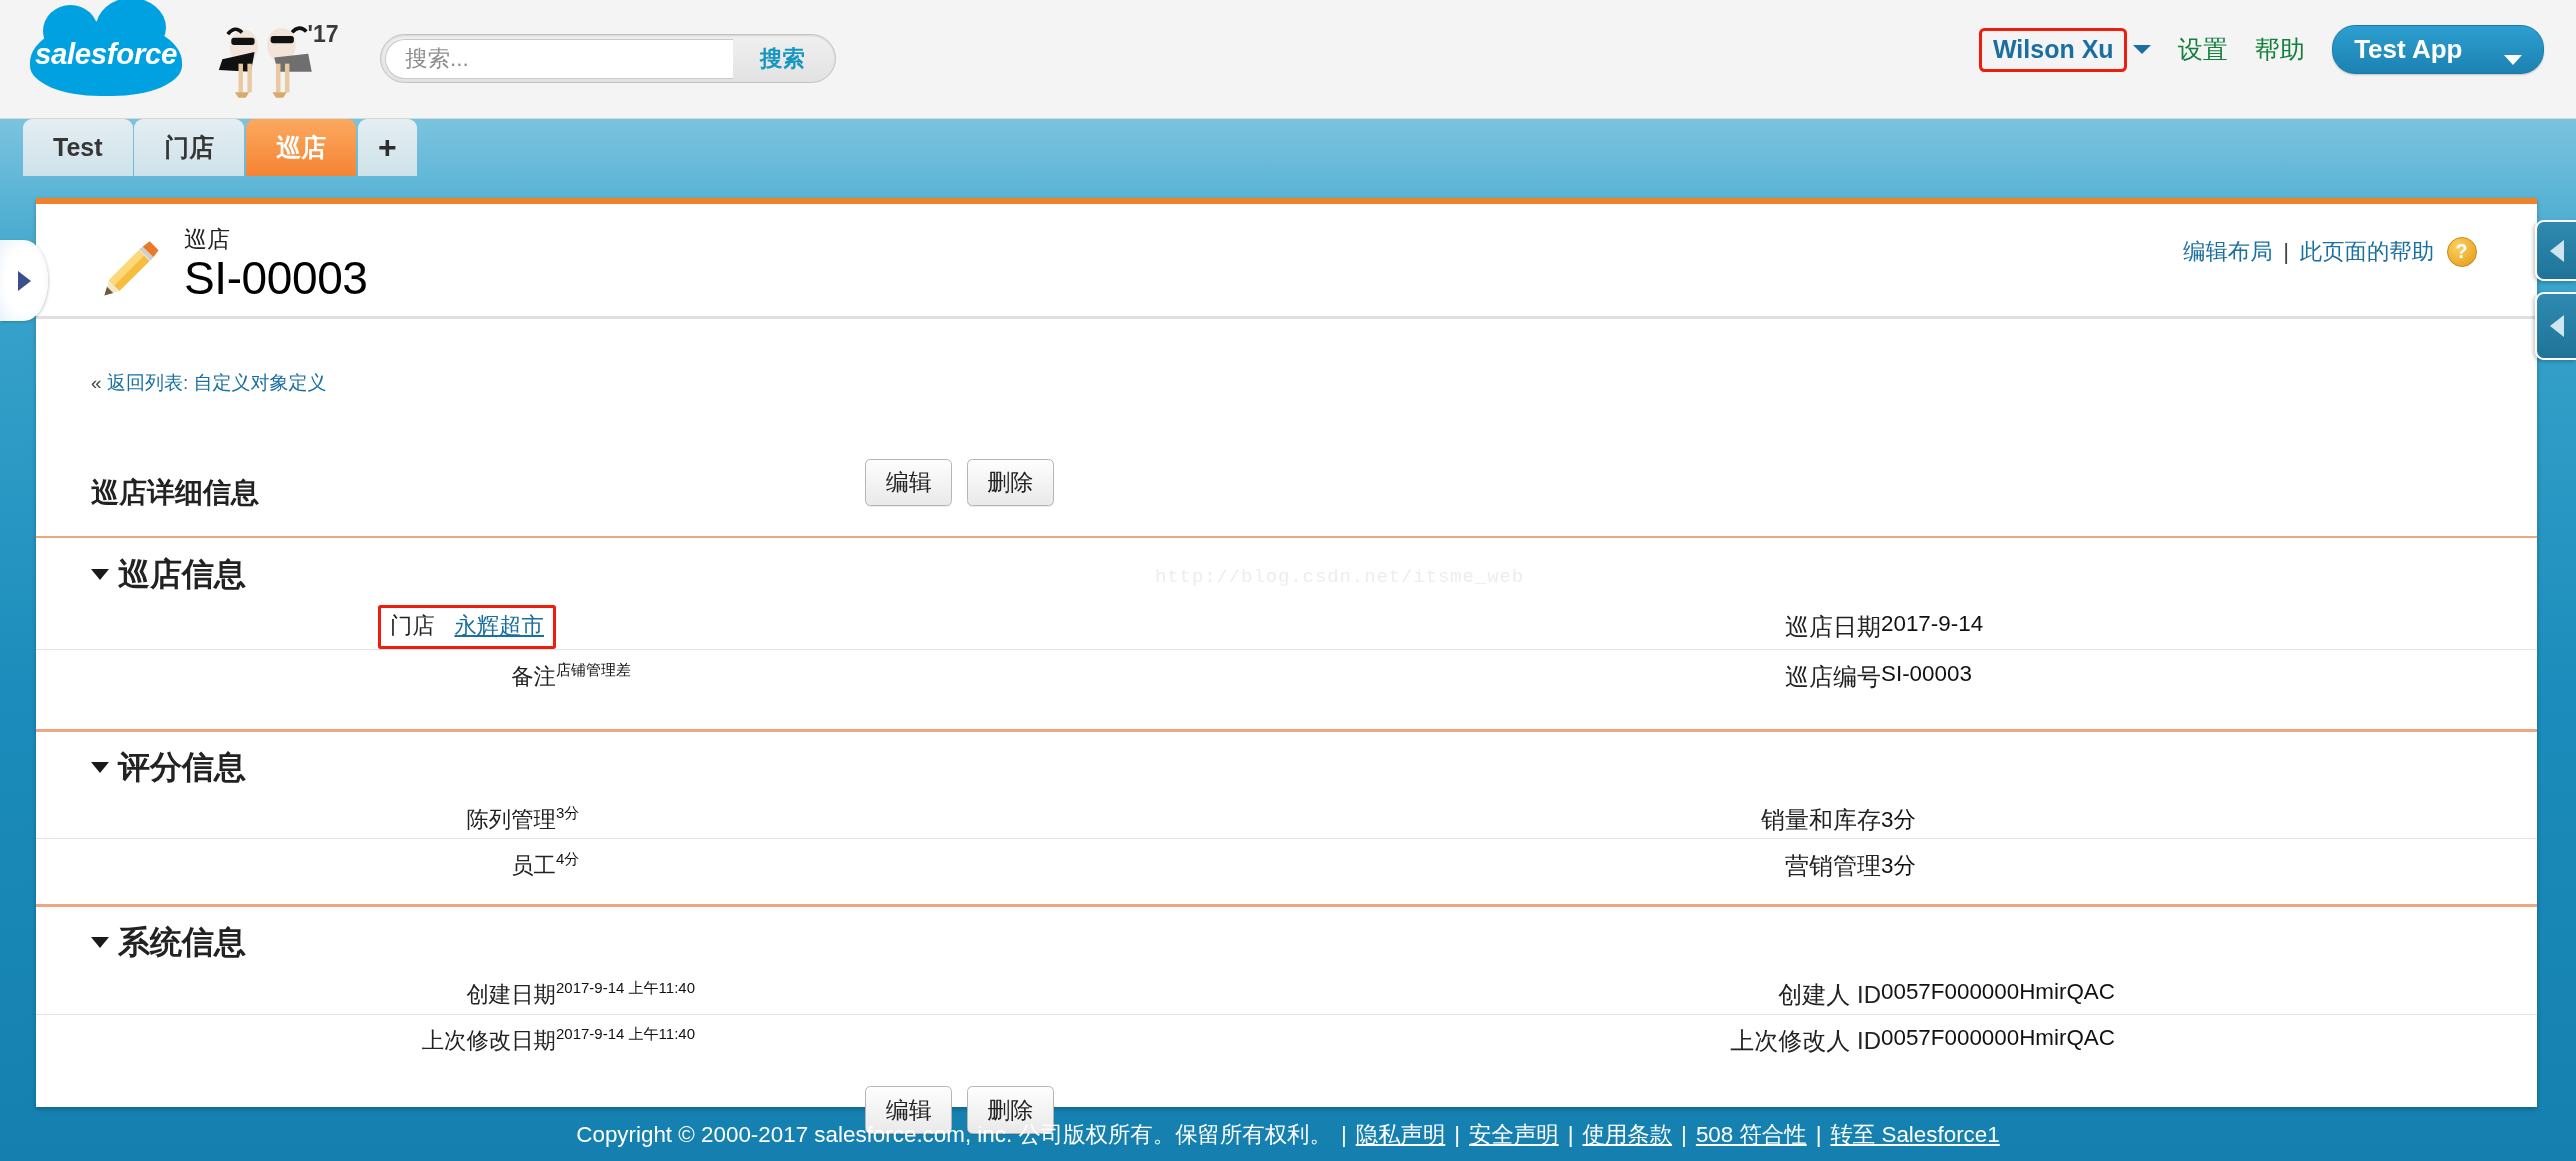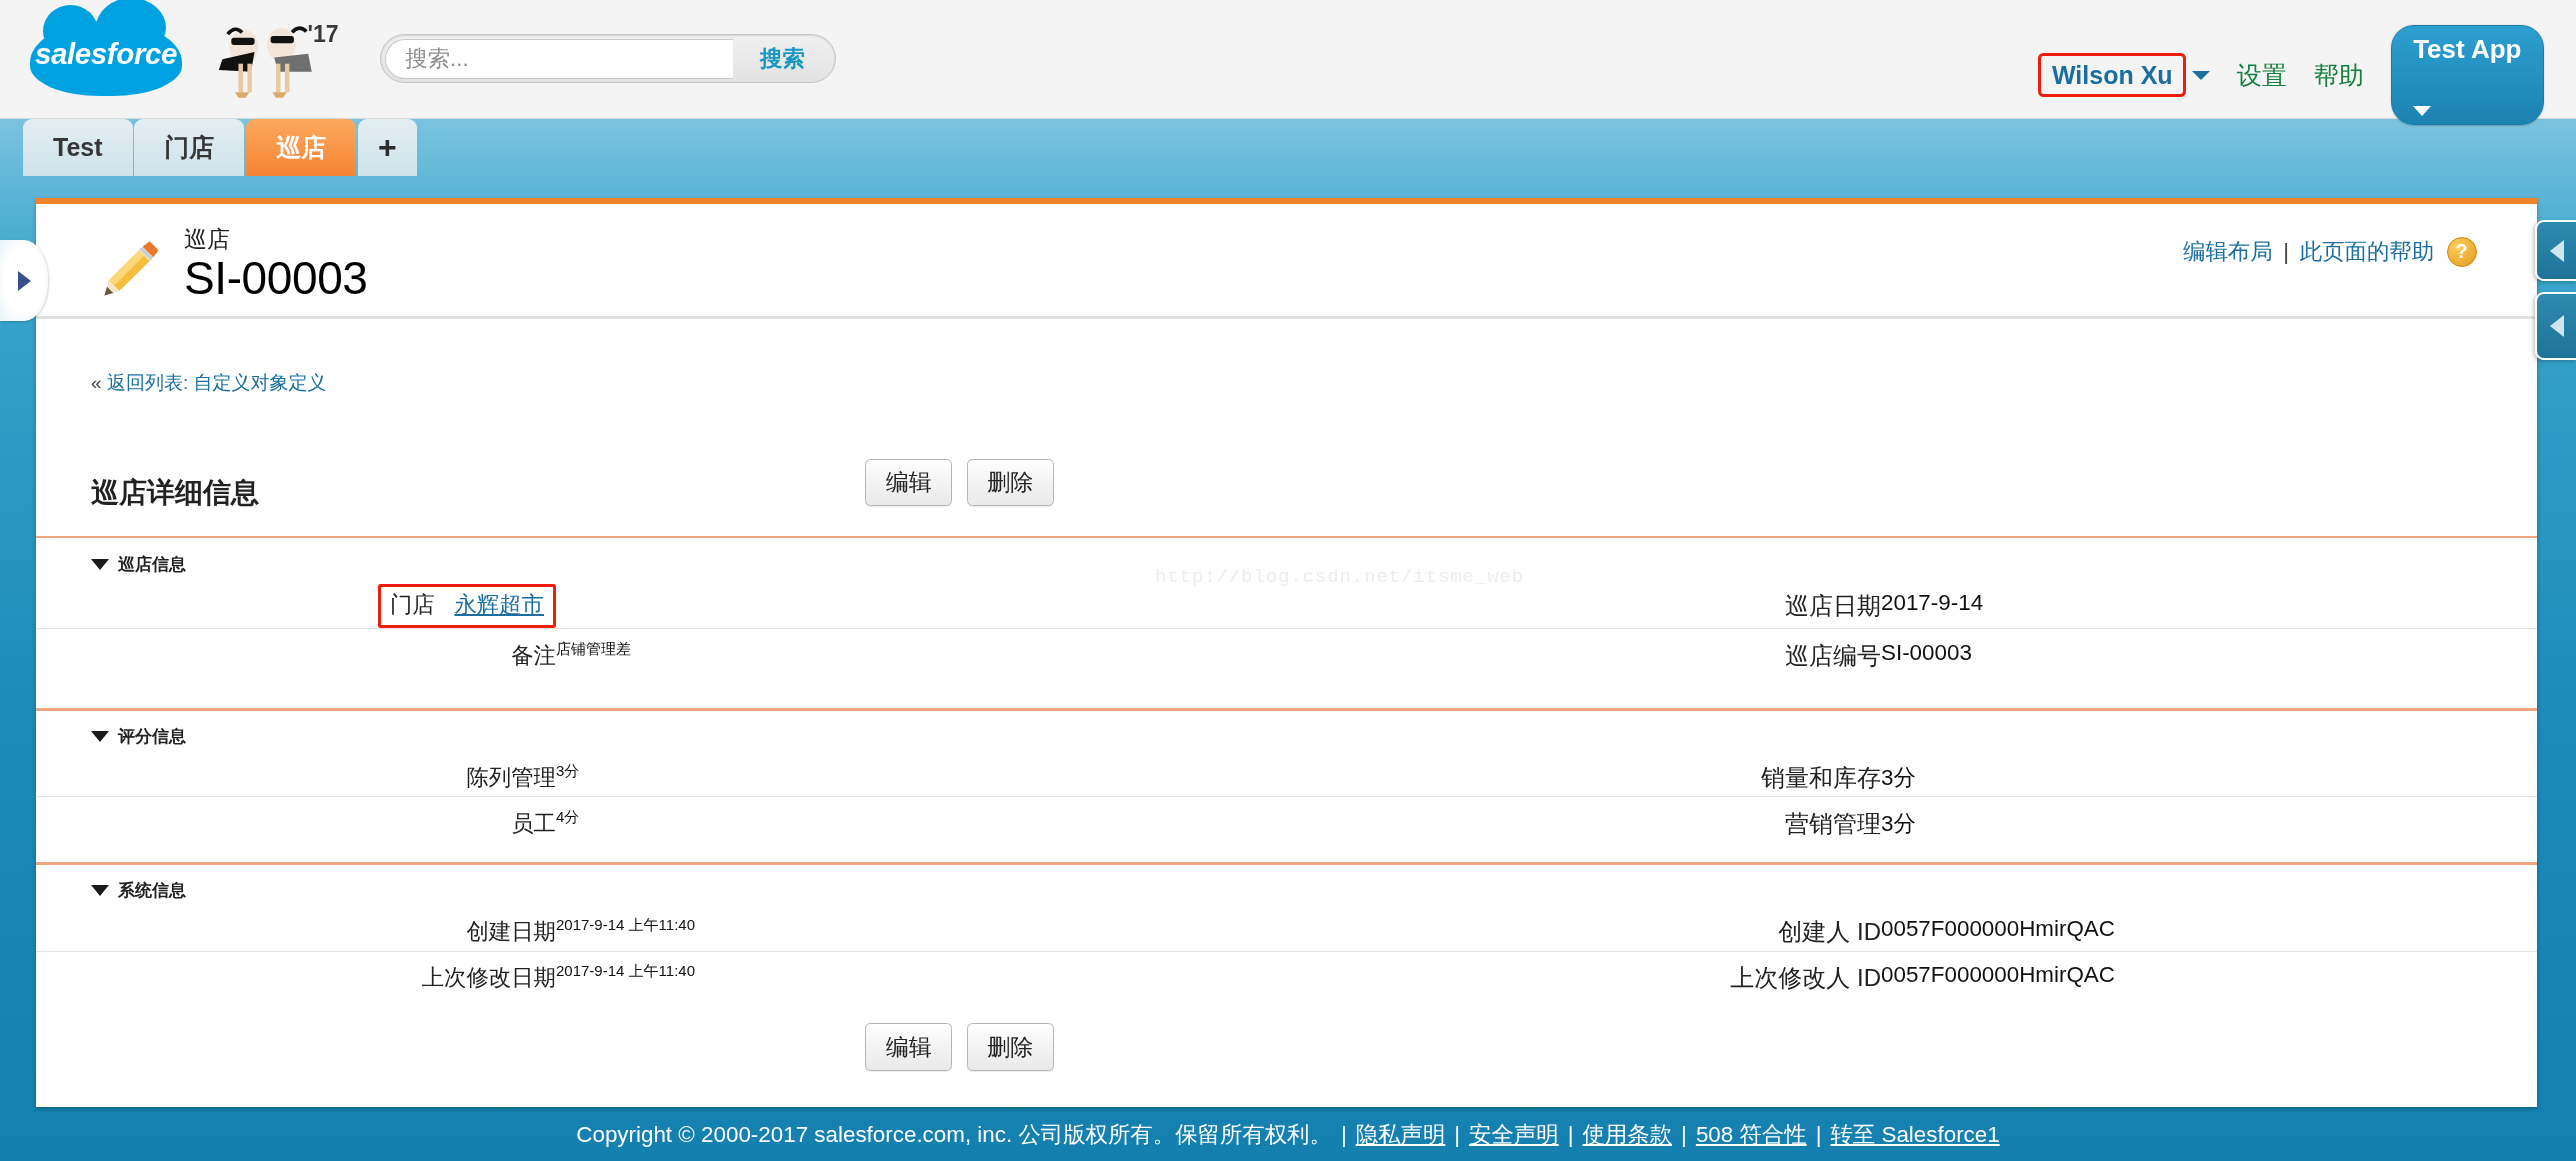--- a/index.html
+++ b/index.html
@@ -93,27 +93,26 @@
     border-radius:5.4px;
     padding:4.5px 10.7px;
   }
   .user-name{ color:#1a6fa0; font-size:25px; font-weight:bold; }
   .caret-dn{
     width:0;height:0;border-left:9px solid transparent;border-right:9px solid transparent;
     border-top:9.8px solid #1a6fa0; margin-left:5.4px;
   }
   .hdr-link{ color:#15803d; font-size:25px; }
   .app-btn{
-    display:flex; align-items:flex-start; gap:41px;
+    display:flex; align-items:flex-end; gap:41px;
     background:linear-gradient(to bottom,#2c9fd0,#1c82b2);
     border:0.9px solid #1a7ba8;
     border-radius:23px;
     padding:8px 21.5px;
     box-shadow:0 0.9px 1.8px rgba(0,0,0,.2);
-    flex-direction:column;
   }
   .app-btn .lbl{ color:#fff; font-size:26px; font-weight:bold; }
   .caret-wt{
     width:0;height:0;border-left:9.8px solid transparent;border-right:9.8px solid transparent;
     border-top:10.7px solid #fff;
   }
 
   
   .tabbar{
     position:absolute; left:0; top:119px; width:2576px; height:81px;
@@ -192,21 +191,21 @@
     padding:7.2px 19.7px;
     font-size:23px; color:#222;
     cursor:pointer;
     box-shadow:0 0.9px 0.9px rgba(0,0,0,.08);
     font-family:"Liberation Sans","DejaVu Sans",sans-serif;
   }
 
   .rule-orange{ height:2.7px; background:#eda67d; margin:5.4px -55px 0 -55px; }
 
   .section-head{
-    font-size:17px; font-weight:bold; color:#222;
+    font-size:32px; font-weight:bold; color:#222;
     padding:14.3px 0 3.6px 0;
     display:flex; align-items:center; gap:9px;
     cursor:pointer;
   }
   .tri{ width:0;height:0;border-left:9.8px solid transparent;border-right:9.8px solid transparent;border-top:11.6px solid #1a1a1a;}
 
   table.fields{ width:100%; border-collapse:collapse; table-layout:fixed; }
   table.fields td{ vertical-align:top; padding:0; }
   .col-lbl{ width:465px; text-align:right; padding-right:19.7px; font-size:22.4px; color:#222; }
   .col-val{ width:788px; font-size:15px; color:#111; }

